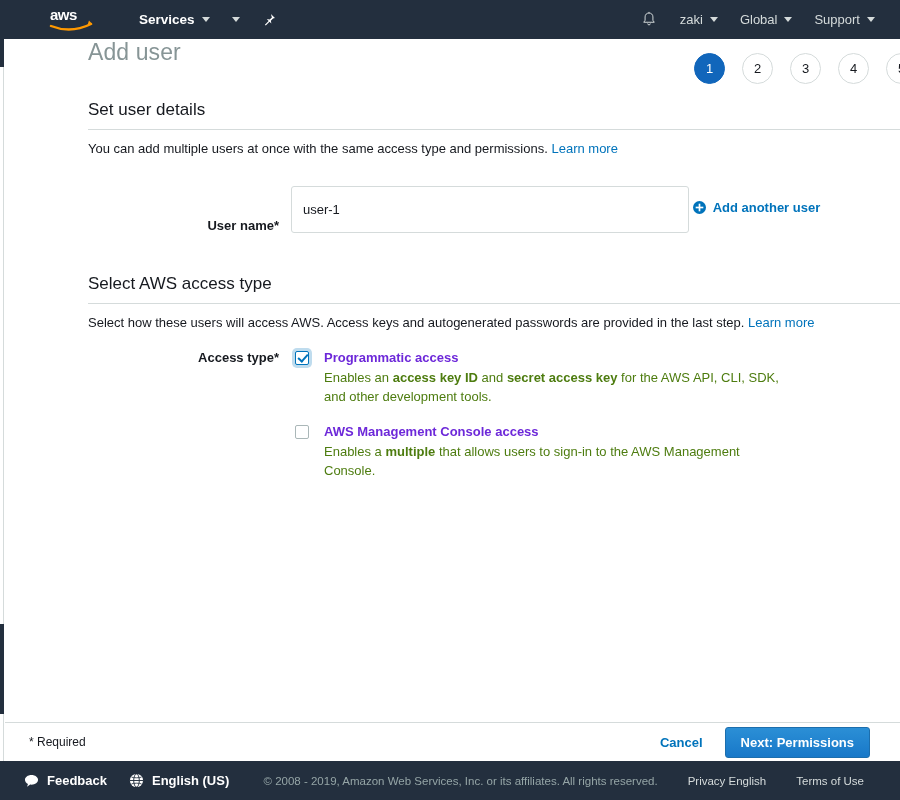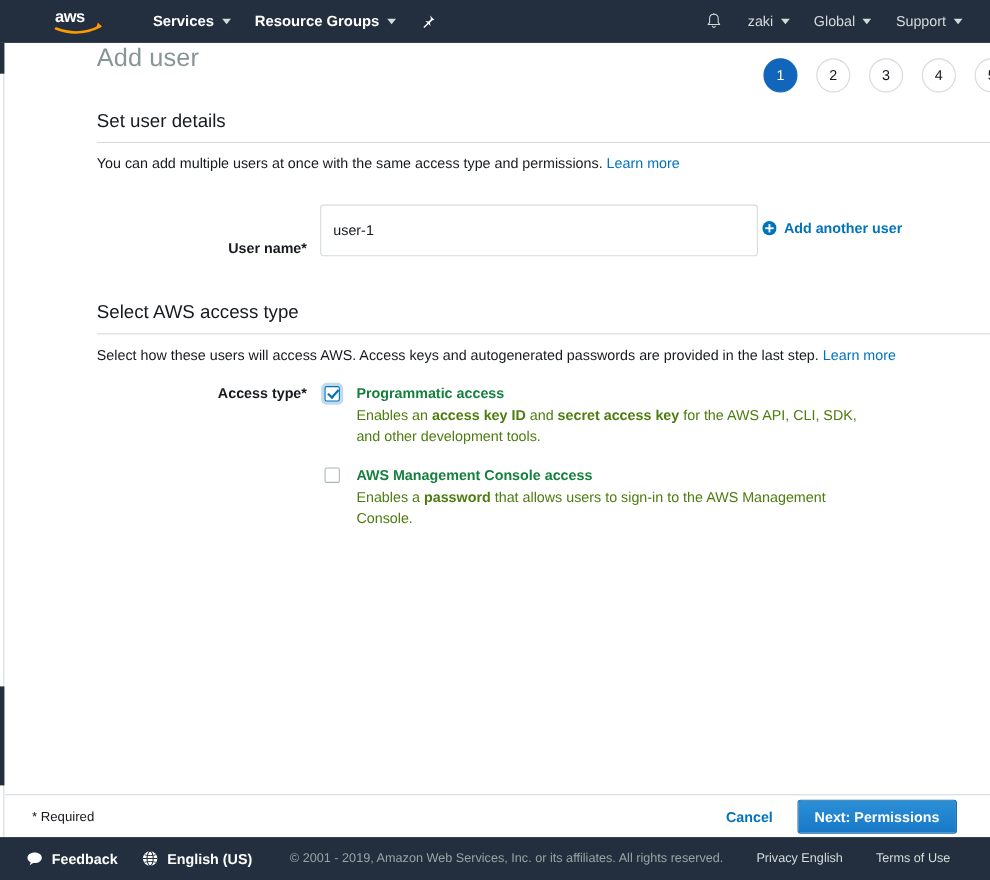--- a/index.html
+++ b/index.html
@@ -250,21 +250,21 @@
     left: 4px; top: 0px;
     width: 4px; height: 8px;
     border: solid #0073bb;
     border-width: 0 2px 2px 0;
     transform: rotate(42deg);
   }
   .check-body { padding-left: 11px; }
   .check-title {
     font-weight: bold;
     font-size: 13px;
-    color: #15803d;
+    color: #6d28d9;
     cursor: pointer;
   }
   .check-desc {
     font-size: 13px;
     color: #4d7c0f;
     margin-top: 4px;
     line-height: 1.45;
     max-width: 470px;
   }
 
@@ -363,21 +363,20 @@
         <text x="2" y="14" font-family="Liberation Sans, sans-serif" font-size="15" font-weight="bold" fill="#ffffff" letter-spacing="-0.5">aws</text>
         <path d="M3 20 Q 23 28 43 18" stroke="#ff9900" stroke-width="2.4" fill="none" stroke-linecap="round"></path>
         <path d="M41 14.5 L44.5 18.2 L39.4 19.6 Z" fill="#ff9900"></path>
       </svg>
     </span>
     <div class="nav-item">
       <span>Services</span>
       <span class="caret"></span>
     </div>
     <div class="nav-item">
-      <span>Resource Groups</span>
       <span class="caret"></span>
     </div>
     <div class="pin-btn">
       <svg width="14" height="14" viewBox="0 0 16 16">
         <path d="M10.2 1.2 L14.8 5.8 L12.6 6.3 L10.1 8.8 L10.7 12.1 L8.6 10 L4.3 14.3 L3.3 13.3 L7.6 9 L5.5 6.9 L8.8 7.5 L11.3 5 Z" fill="#ffffff"></path>
       </svg>
     </div>
   </div>
 
   <div class="nav-right">
@@ -481,21 +480,21 @@
           </div>
         </div>
 
         <div class="check-item">
           <div class="cbox-wrap">
             <div class="cbox"></div>
           </div>
           <div class="check-body">
             <div class="check-title">AWS Management Console access</div>
             <div class="check-desc">
-              <span>Enables a </span><b>password</b><span> that allows users to sign-in to the AWS Management Console.</span>
+              <span>Enables a </span><b>multiple</b><span> that allows users to sign-in to the AWS Management Console.</span>
             </div>
           </div>
         </div>
 
       </div>
     </div>
   </div>
 </div>
 
 <div class="action-bar">
@@ -519,17 +518,17 @@
         <circle cx="8" cy="8" r="7" fill="#ffffff"></circle>
         <ellipse cx="8" cy="8" rx="3" ry="7" fill="none" stroke="#232f3e" stroke-width="1"></ellipse>
         <line x1="1" y1="8" x2="15" y2="8" stroke="#232f3e" stroke-width="1"></line>
         <path d="M2.6 4.3 C4.3 5.4 11.7 5.4 13.4 4.3" fill="none" stroke="#232f3e" stroke-width="0.9"></path>
         <path d="M2.6 11.7 C4.3 10.6 11.7 10.6 13.4 11.7" fill="none" stroke="#232f3e" stroke-width="0.9"></path>
       </svg>
       <span>English (US)</span>
     </div>
   </div>
   <div class="footer-center">
-    <span class="copyright">© 2001 - 2019, Amazon Web Services, Inc. or its affiliates. All rights reserved.</span>
+    <span class="copyright">© 2008 - 2019, Amazon Web Services, Inc. or its affiliates. All rights reserved.</span>
     <span class="footer-link">Privacy English</span>
     <span class="footer-link">Terms of Use</span>
   </div>
 </div>
 
 </body></html>

